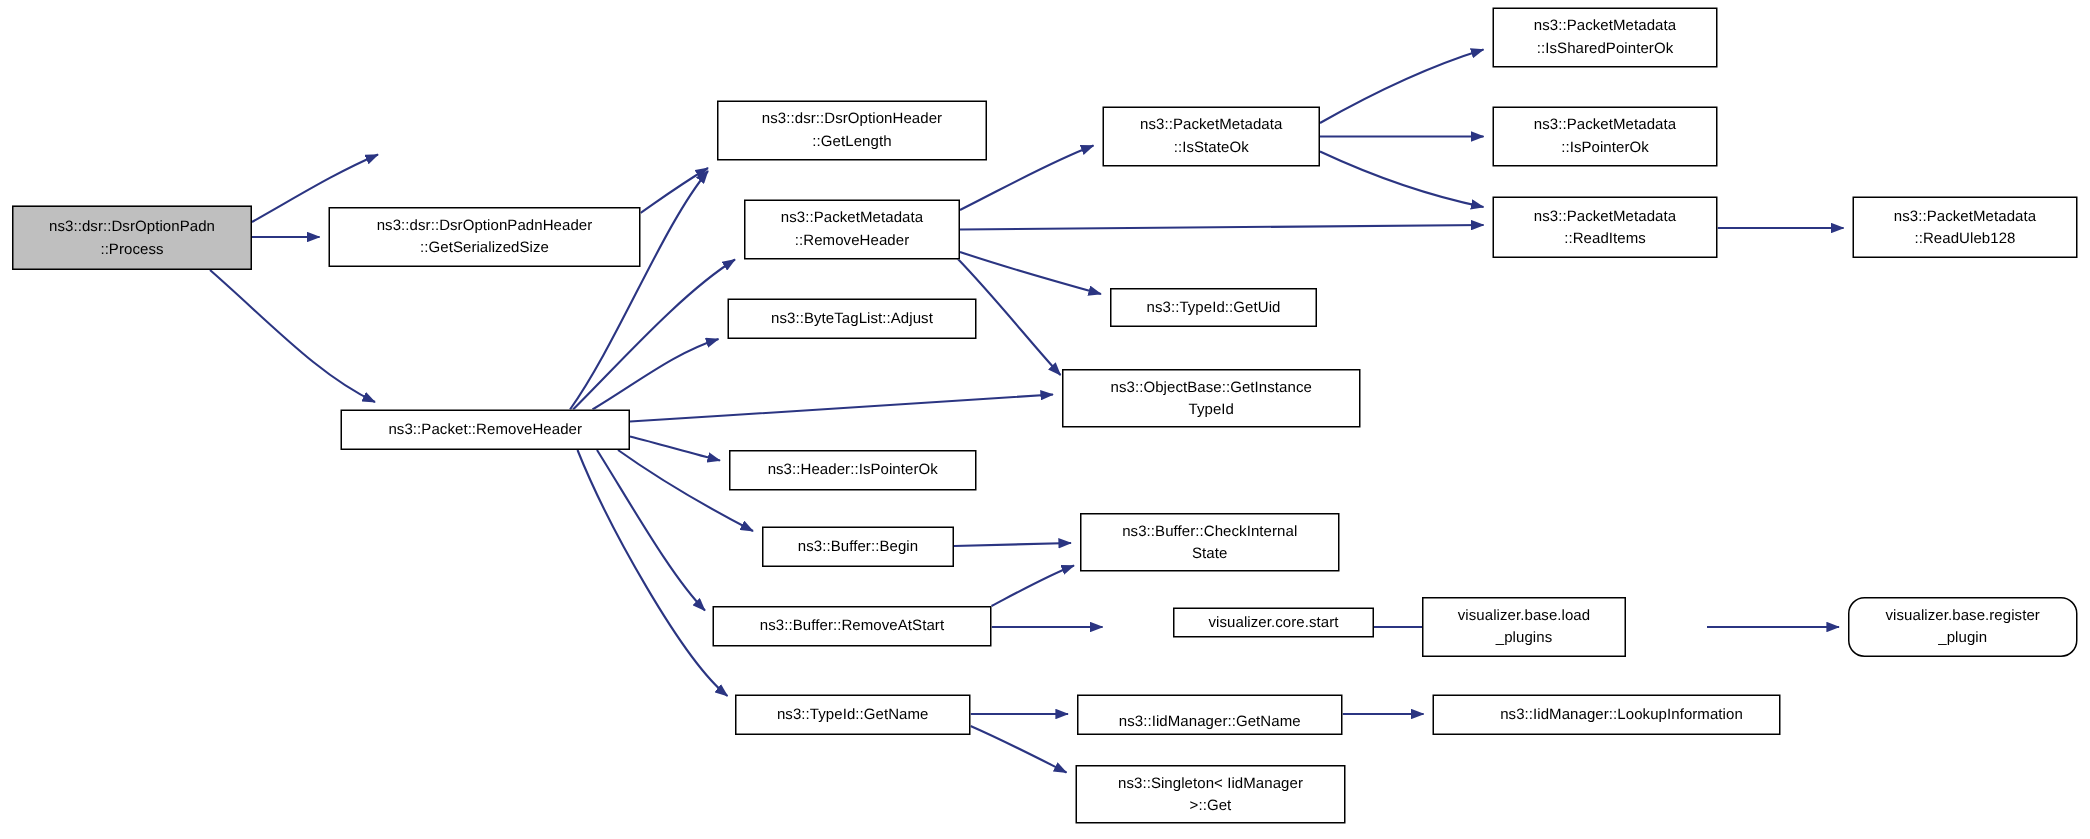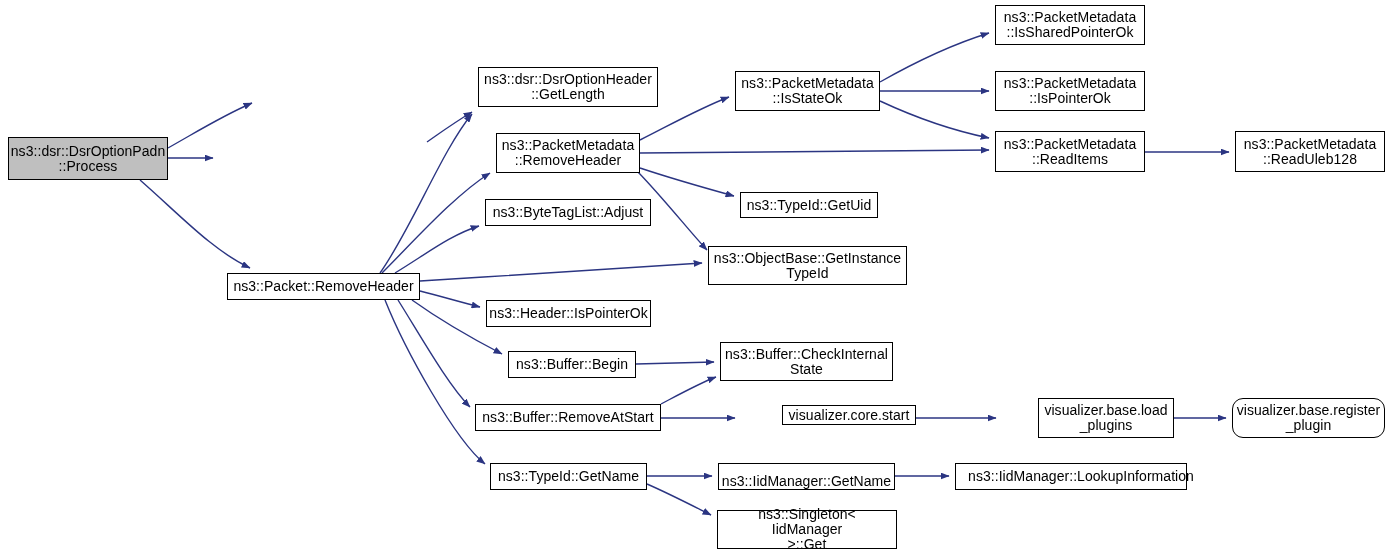--- a/index.html
+++ b/index.html
@@ -26,21 +26,21 @@
   .node {
     position: absolute;
     box-sizing: border-box;
     border: 1px solid #000000;
     background: #ffffff;
     color: #000000;
     display: flex;
     align-items: center;
     justify-content: center;
     text-align: center;
-    font-size: 14px;
+    font-size: 10px;
     line-height: 15px;
     letter-spacing: 0.05px;
     white-space: pre-line;
     z-index: 2;
   }
   .node.highlight {
     background: #bfbfbf;
   }
   .node .lbl {
     display: block;
@@ -81,20 +81,22 @@
       <path d="M 661,404 C 680,394 700,383 716,377" fill="none" stroke="#2b3582" stroke-width="1.4" marker-end="url(#arrowhead)"></path>
       <path d="M 661,418 L 735,418" fill="none" stroke="#2b3582" stroke-width="1.4" marker-end="url(#arrowhead)"></path>
       <path d="M 875,418 L 996,418" fill="none" stroke="#2b3582" stroke-width="1.4" marker-end="url(#arrowhead)"></path>
       <path d="M 1138,418 L 1226,418" fill="none" stroke="#2b3582" stroke-width="1.4" marker-end="url(#arrowhead)"></path>
       <path d="M 647,476 L 712,476" fill="none" stroke="#2b3582" stroke-width="1.4" marker-end="url(#arrowhead)"></path>
       <path d="M 647,484 C 670,494 695,507 711,515" fill="none" stroke="#2b3582" stroke-width="1.4" marker-end="url(#arrowhead)"></path>
       <path d="M 895,476 L 949,476" fill="none" stroke="#2b3582" stroke-width="1.4" marker-end="url(#arrowhead)"></path>
     </svg>
 <div class="node highlight" style="left: 8px; top: 137px; width: 160px; height: 43px; border-color: rgb(0, 0, 0); background: rgb(191, 191, 191);"><span class="lbl">ns3::dsr::DsrOptionPadn
 ::Process</span></div>
+    <div class="node" style="left: 219px; top: 138px; width: 208px; height: 40px; border-color: rgb(0, 0, 0); background: rgb(255, 255, 255);"><span class="lbl">ns3::dsr::DsrOptionPadnHeader
+::GetSerializedSize</span></div>
     <div class="node" style="left: 227px; top: 273px; width: 193px; height: 27px; border-color: rgb(0, 0, 0); background: rgb(255, 255, 255);"><span class="lbl">ns3::Packet::RemoveHeader</span></div>
     <div class="node" style="left: 478px; top: 67px; width: 180px; height: 40px; border-color: rgb(0, 0, 0); background: rgb(255, 255, 255);"><span class="lbl">ns3::dsr::DsrOptionHeader
 ::GetLength</span></div>
     <div class="node" style="left: 496px; top: 133px; width: 144px; height: 40px; border-color: rgb(0, 0, 0); background: rgb(255, 255, 255);"><span class="lbl">ns3::PacketMetadata
 ::RemoveHeader</span></div>
     <div class="node" style="left: 485px; top: 199px; width: 166px; height: 27px; border-color: rgb(0, 0, 0); background: rgb(255, 255, 255);"><span class="lbl">ns3::ByteTagList::Adjust</span></div>
     <div class="node" style="left: 486px; top: 300px; width: 165px; height: 27px; border-color: rgb(0, 0, 0); background: rgb(255, 255, 255);"><span class="lbl">ns3::Header::IsPointerOk</span></div>
     <div class="node" style="left: 508px; top: 351px; width: 128px; height: 27px; border-color: rgb(0, 0, 0); background: rgb(255, 255, 255);"><span class="lbl">ns3::Buffer::Begin</span></div>
     <div class="node" style="left: 475px; top: 404px; width: 186px; height: 27px; border-color: rgb(0, 0, 0); background: rgb(255, 255, 255);"><span class="lbl">ns3::Buffer::RemoveAtStart</span></div>
     <div class="node" style="left: 490px; top: 463px; width: 157px; height: 27px; border-color: rgb(0, 0, 0); background: rgb(255, 255, 255);"><span class="lbl">ns3::TypeId::GetName</span></div>
@@ -108,20 +110,20 @@
     <div class="node" style="left: 782px; top: 405px; width: 134px; height: 20px; border-color: rgb(0, 0, 0); background: rgb(255, 255, 255);"><span class="lbl">visualizer.core.start</span></div>
     <div class="node" style="left: 718px; top: 463px; width: 177px; height: 27px; border-color: rgb(0, 0, 0); background: rgb(255, 255, 255); align-items: flex-end;"><span class="lbl">ns3::IidManager::GetName</span></div>
     <div class="node" style="left: 717px; top: 510px; width: 180px; height: 39px; border-color: rgb(0, 0, 0); background: rgb(255, 255, 255);"><span class="lbl">ns3::Singleton&lt; IidManager
 &gt;::Get</span></div>
     <div class="node" style="left: 995px; top: 5px; width: 150px; height: 40px; border-color: rgb(0, 0, 0); background: rgb(255, 255, 255);"><span class="lbl">ns3::PacketMetadata
 ::IsSharedPointerOk</span></div>
     <div class="node" style="left: 995px; top: 71px; width: 150px; height: 40px; border-color: rgb(0, 0, 0); background: rgb(255, 255, 255);"><span class="lbl">ns3::PacketMetadata
 ::IsPointerOk</span></div>
     <div class="node" style="left: 995px; top: 131px; width: 150px; height: 41px; border-color: rgb(0, 0, 0); background: rgb(255, 255, 255);"><span class="lbl">ns3::PacketMetadata
 ::ReadItems</span></div>
-    <div class="node" style="left: 1038px; top: 398px; width: 136px; height: 40px; border-color: rgb(0, 0, 0); background: rgb(255, 255, 255);"><span class="lbl">visualizer.base.load
+    <div class="node" style="left: 948px; top: 398px; width: 136px; height: 40px; border-color: rgb(0, 0, 0); background: rgb(255, 255, 255);"><span class="lbl">visualizer.base.load
 _plugins</span></div>
     <div class="node" style="left: 955px; top: 463px; width: 232px; height: 27px; border-color: rgb(0, 0, 0); background: rgb(255, 255, 255); padding-left: 20px;"><span class="lbl">ns3::IidManager::LookupInformation</span></div>
     <div class="node" style="left: 1235px; top: 131px; width: 150px; height: 41px; border-color: rgb(0, 0, 0); background: rgb(255, 255, 255);"><span class="lbl">ns3::PacketMetadata
 ::ReadUleb128</span></div>
     <div class="node" style="left: 1232px; top: 398px; width: 153px; height: 40px; border-color: rgb(0, 0, 0); background: rgb(255, 255, 255); border-radius: 11px;"><span class="lbl">visualizer.base.register
 _plugin</span></div>
   </div>
 
 </body></html>

